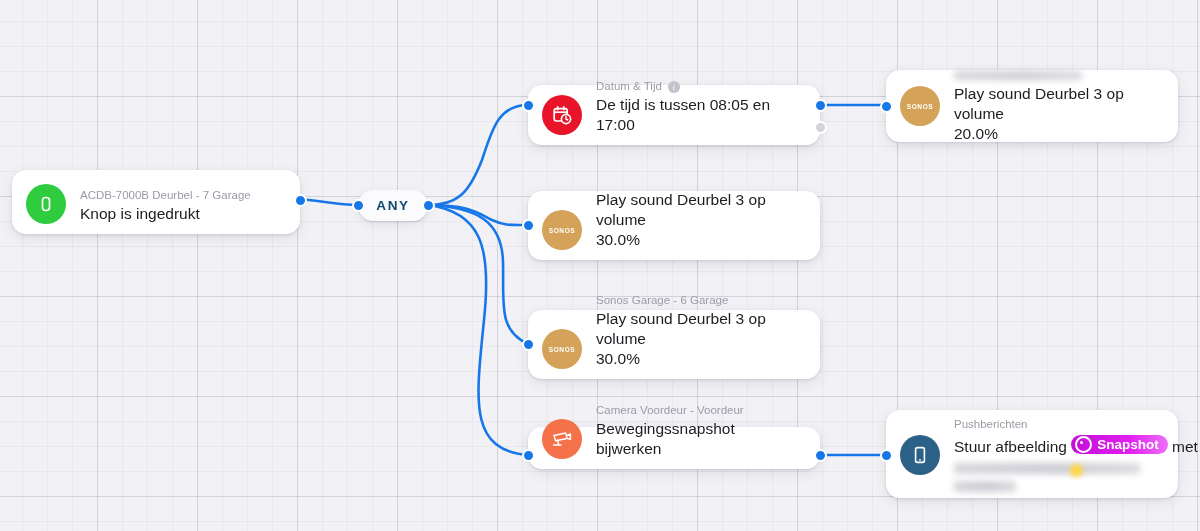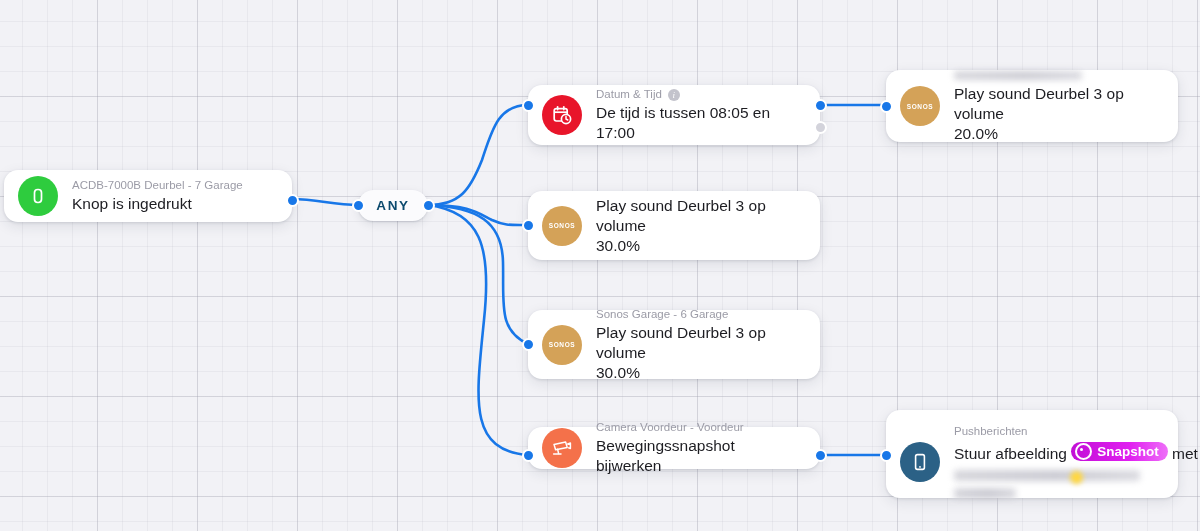--- a/index.html
+++ b/index.html
@@ -25,21 +25,21 @@
     width: 1200px; height: 531px;
     pointer-events: none;
   }
 
   .card {
     position: absolute;
     background: #ffffff;
     border-radius: 14px;
     box-shadow: 0 1px 3px rgba(30,35,60,0.13), 0 4px 14px rgba(30,35,60,0.10);
     display: flex;
-    align-items: center;
+    align-items: flex-end;
     box-sizing: border-box;
     padding: 10px 16px 10px 14px;
   }
   .icon-wrap {
     flex: 0 0 auto;
     width: 40px; height: 40px;
     border-radius: 50%;
     display: flex; align-items: center; justify-content: center;
     margin-right: 14px;
   }
@@ -174,21 +174,21 @@
       <path d="M428,205 C478,207 502,222 503,262 C504,305 498,330 528,344"></path>
 
       <path d="M428,205 C480,212 492,245 484,320 C476,400 468,450 528,455"></path>
 
       <path d="M820,105 L886,105"></path>
 
       <path d="M820,455 L886,455"></path>
     </g>
   </svg>
 
-  <div class="card" style="left:4px; top:170px; width:288px; height:52px;">
+  <div class="card" style="left:12px; top:170px; width:288px; height:64px;">
     <div class="icon-wrap icon-green">
       <svg width="20" height="20" viewBox="0 0 20 20" aria-hidden="true">
         <rect x="6.5" y="3.5" width="7" height="13" rx="3.2" fill="none" stroke="#ffffff" stroke-width="1.7"></rect>
       </svg>
     </div>
     <div class="body-wrap">
       <div class="sub">ACDB-7000B Deurbel - 7 Garage</div>
       <div class="title">Knop is ingedrukt</div>
     </div>
     <div class="port" style="left:288px; top:30px;"></div>
@@ -276,21 +276,21 @@
       </svg>
     </div>
     <div class="body-wrap">
       <div class="sub">Camera Voordeur - Voordeur</div>
       <div class="title">Bewegingssnapshot bijwerken</div>
     </div>
     <div class="port" style="left:0px; top:28px;"></div>
     <div class="port" style="left:292px; top:28px;"></div>
   </div>
 
-  <div class="card" style="left:886px; top:410px; width:292px; height:88px; align-items:flex-start; padding-top:14px;">
+  <div class="card" style="left:886px; top:410px; width:292px; height:88px; align-items:flex-start; padding-top:7px;">
     <div class="icon-wrap icon-phone" style="margin-top:18px;">
       <svg width="20" height="20" viewBox="0 0 20 20" aria-hidden="true">
         <rect x="5.6" y="2.6" width="8.8" height="14.8" rx="1.8" fill="none" stroke="#fff" stroke-width="1.6"></rect>
         <circle cx="10" cy="14.9" r="0.9" fill="#fff"></circle>
       </svg>
     </div>
     <div class="body-wrap" style="position:relative;">
       <div class="sub" style="margin-bottom:2px;">Pushberichten</div>
       <div class="title" style="white-space:nowrap;text-align:center;">
         <span>Stuur afbeelding </span><span class="snapshot-badge">

